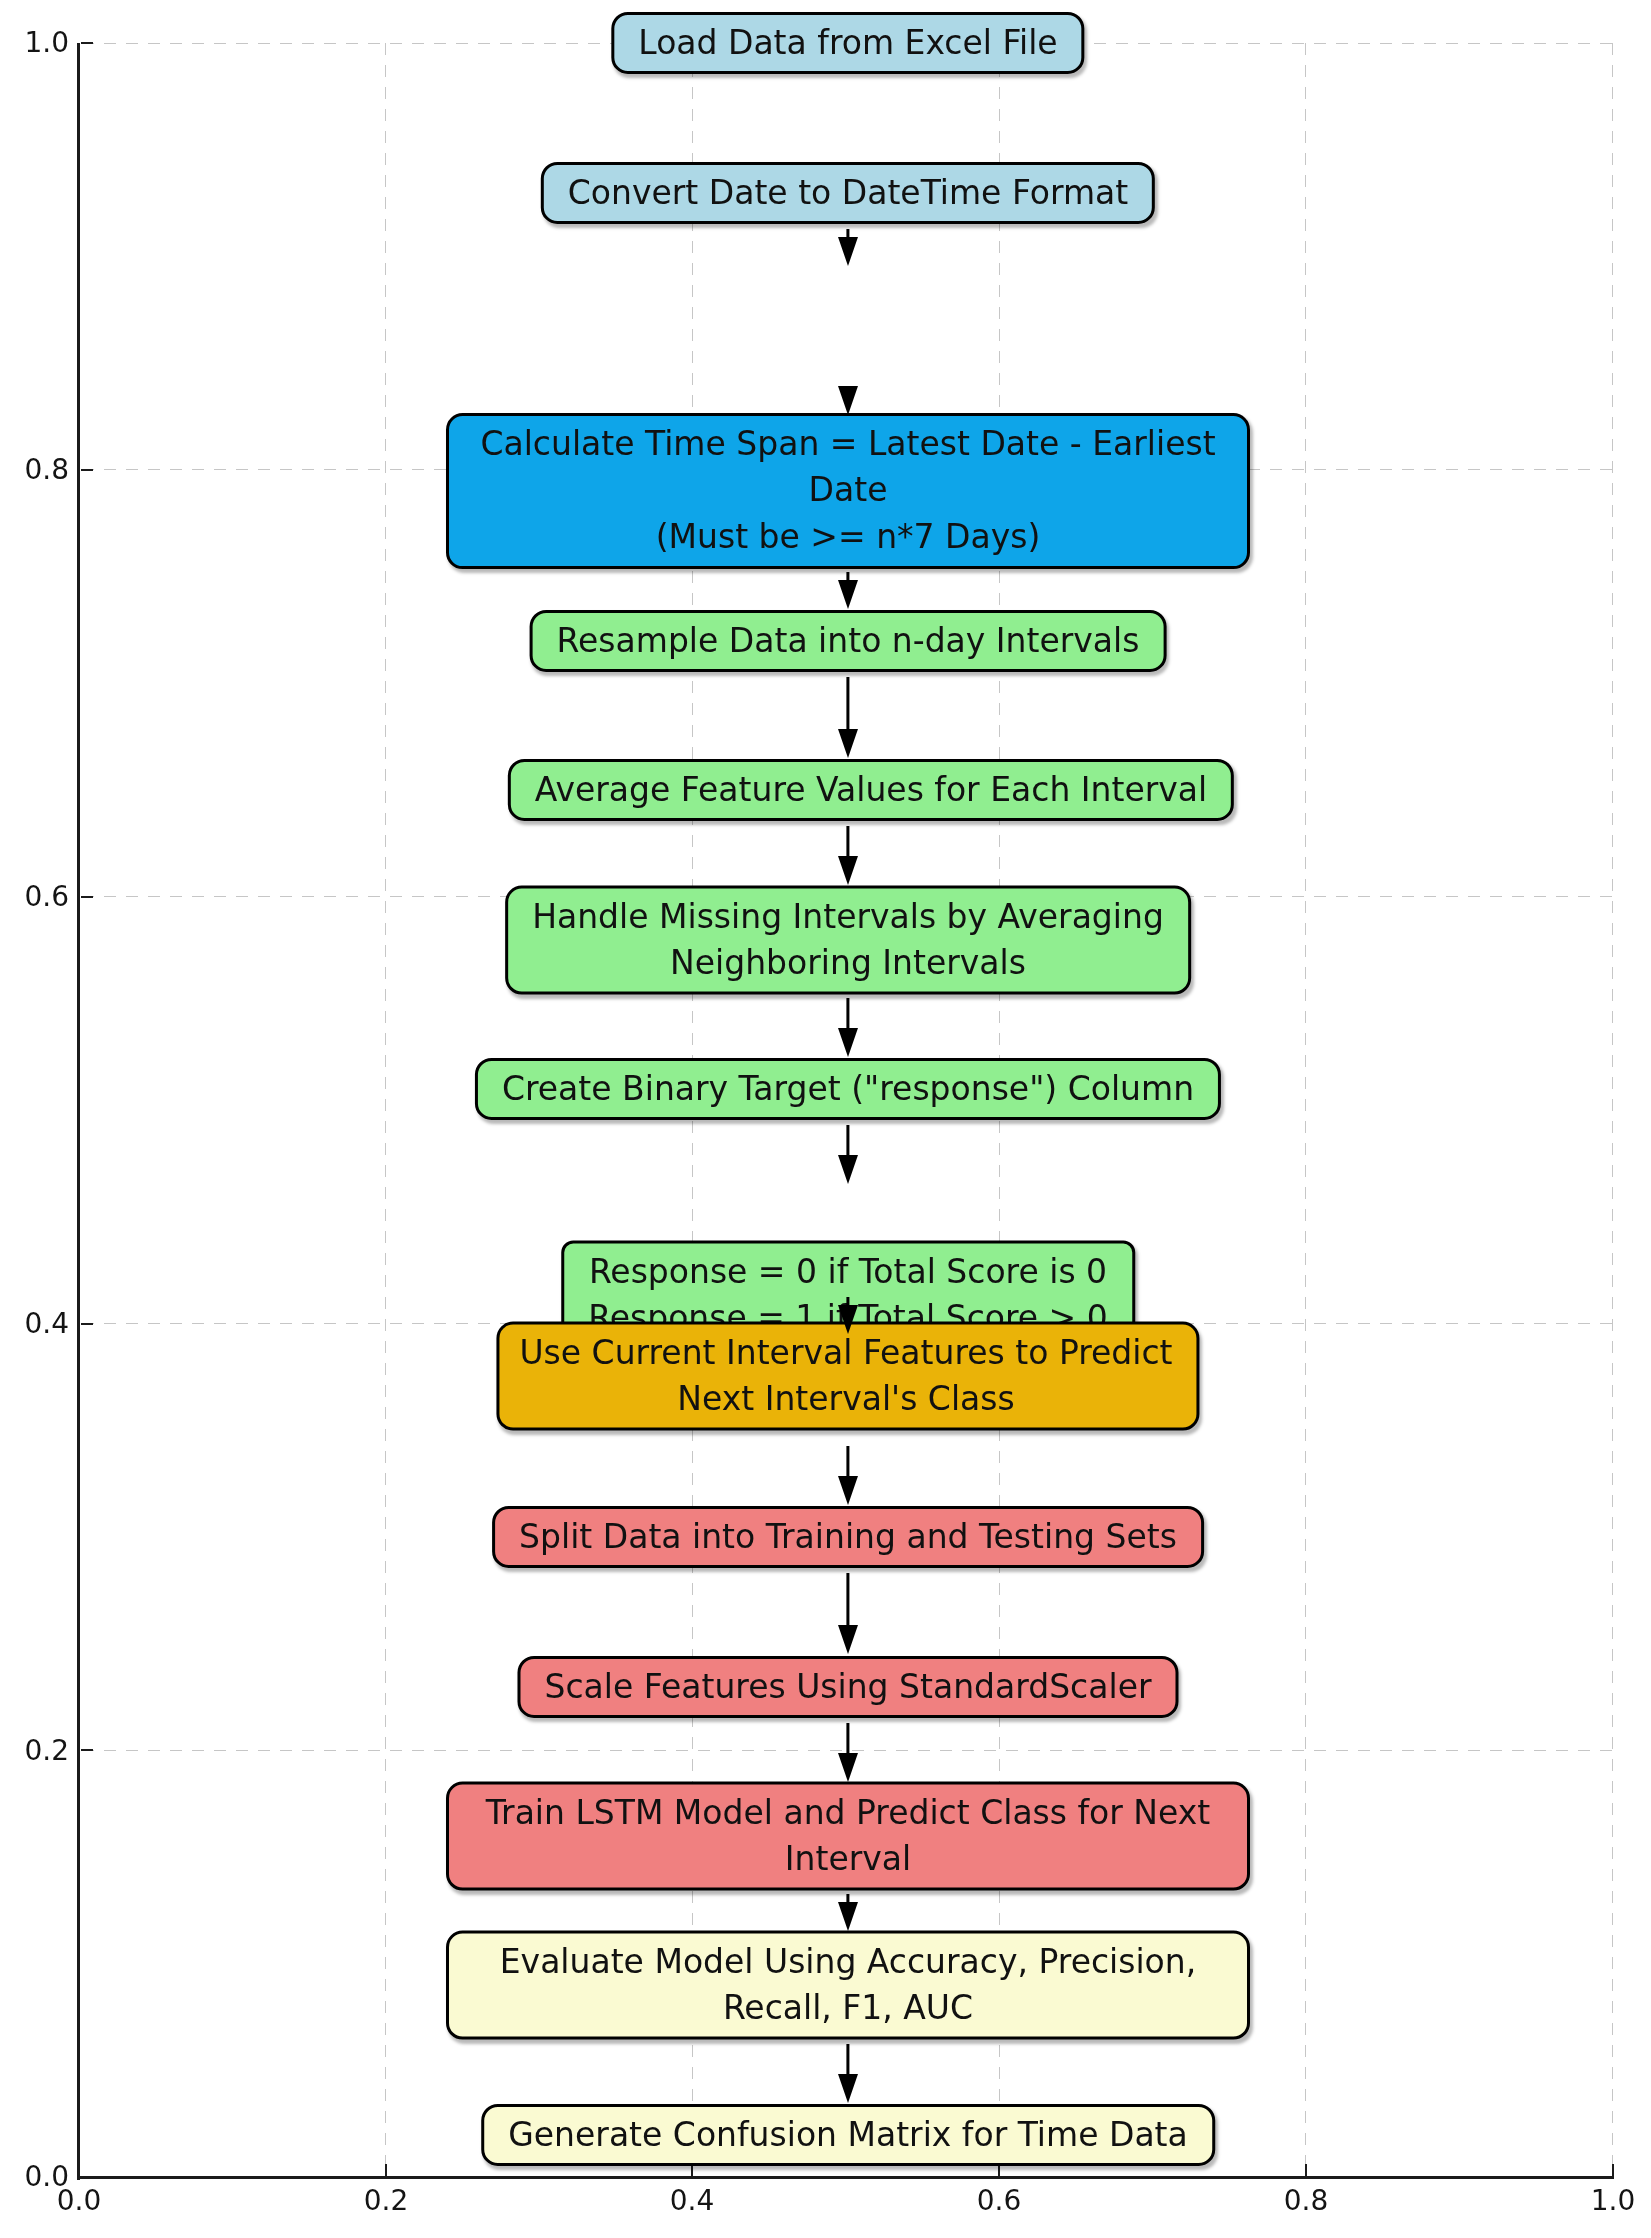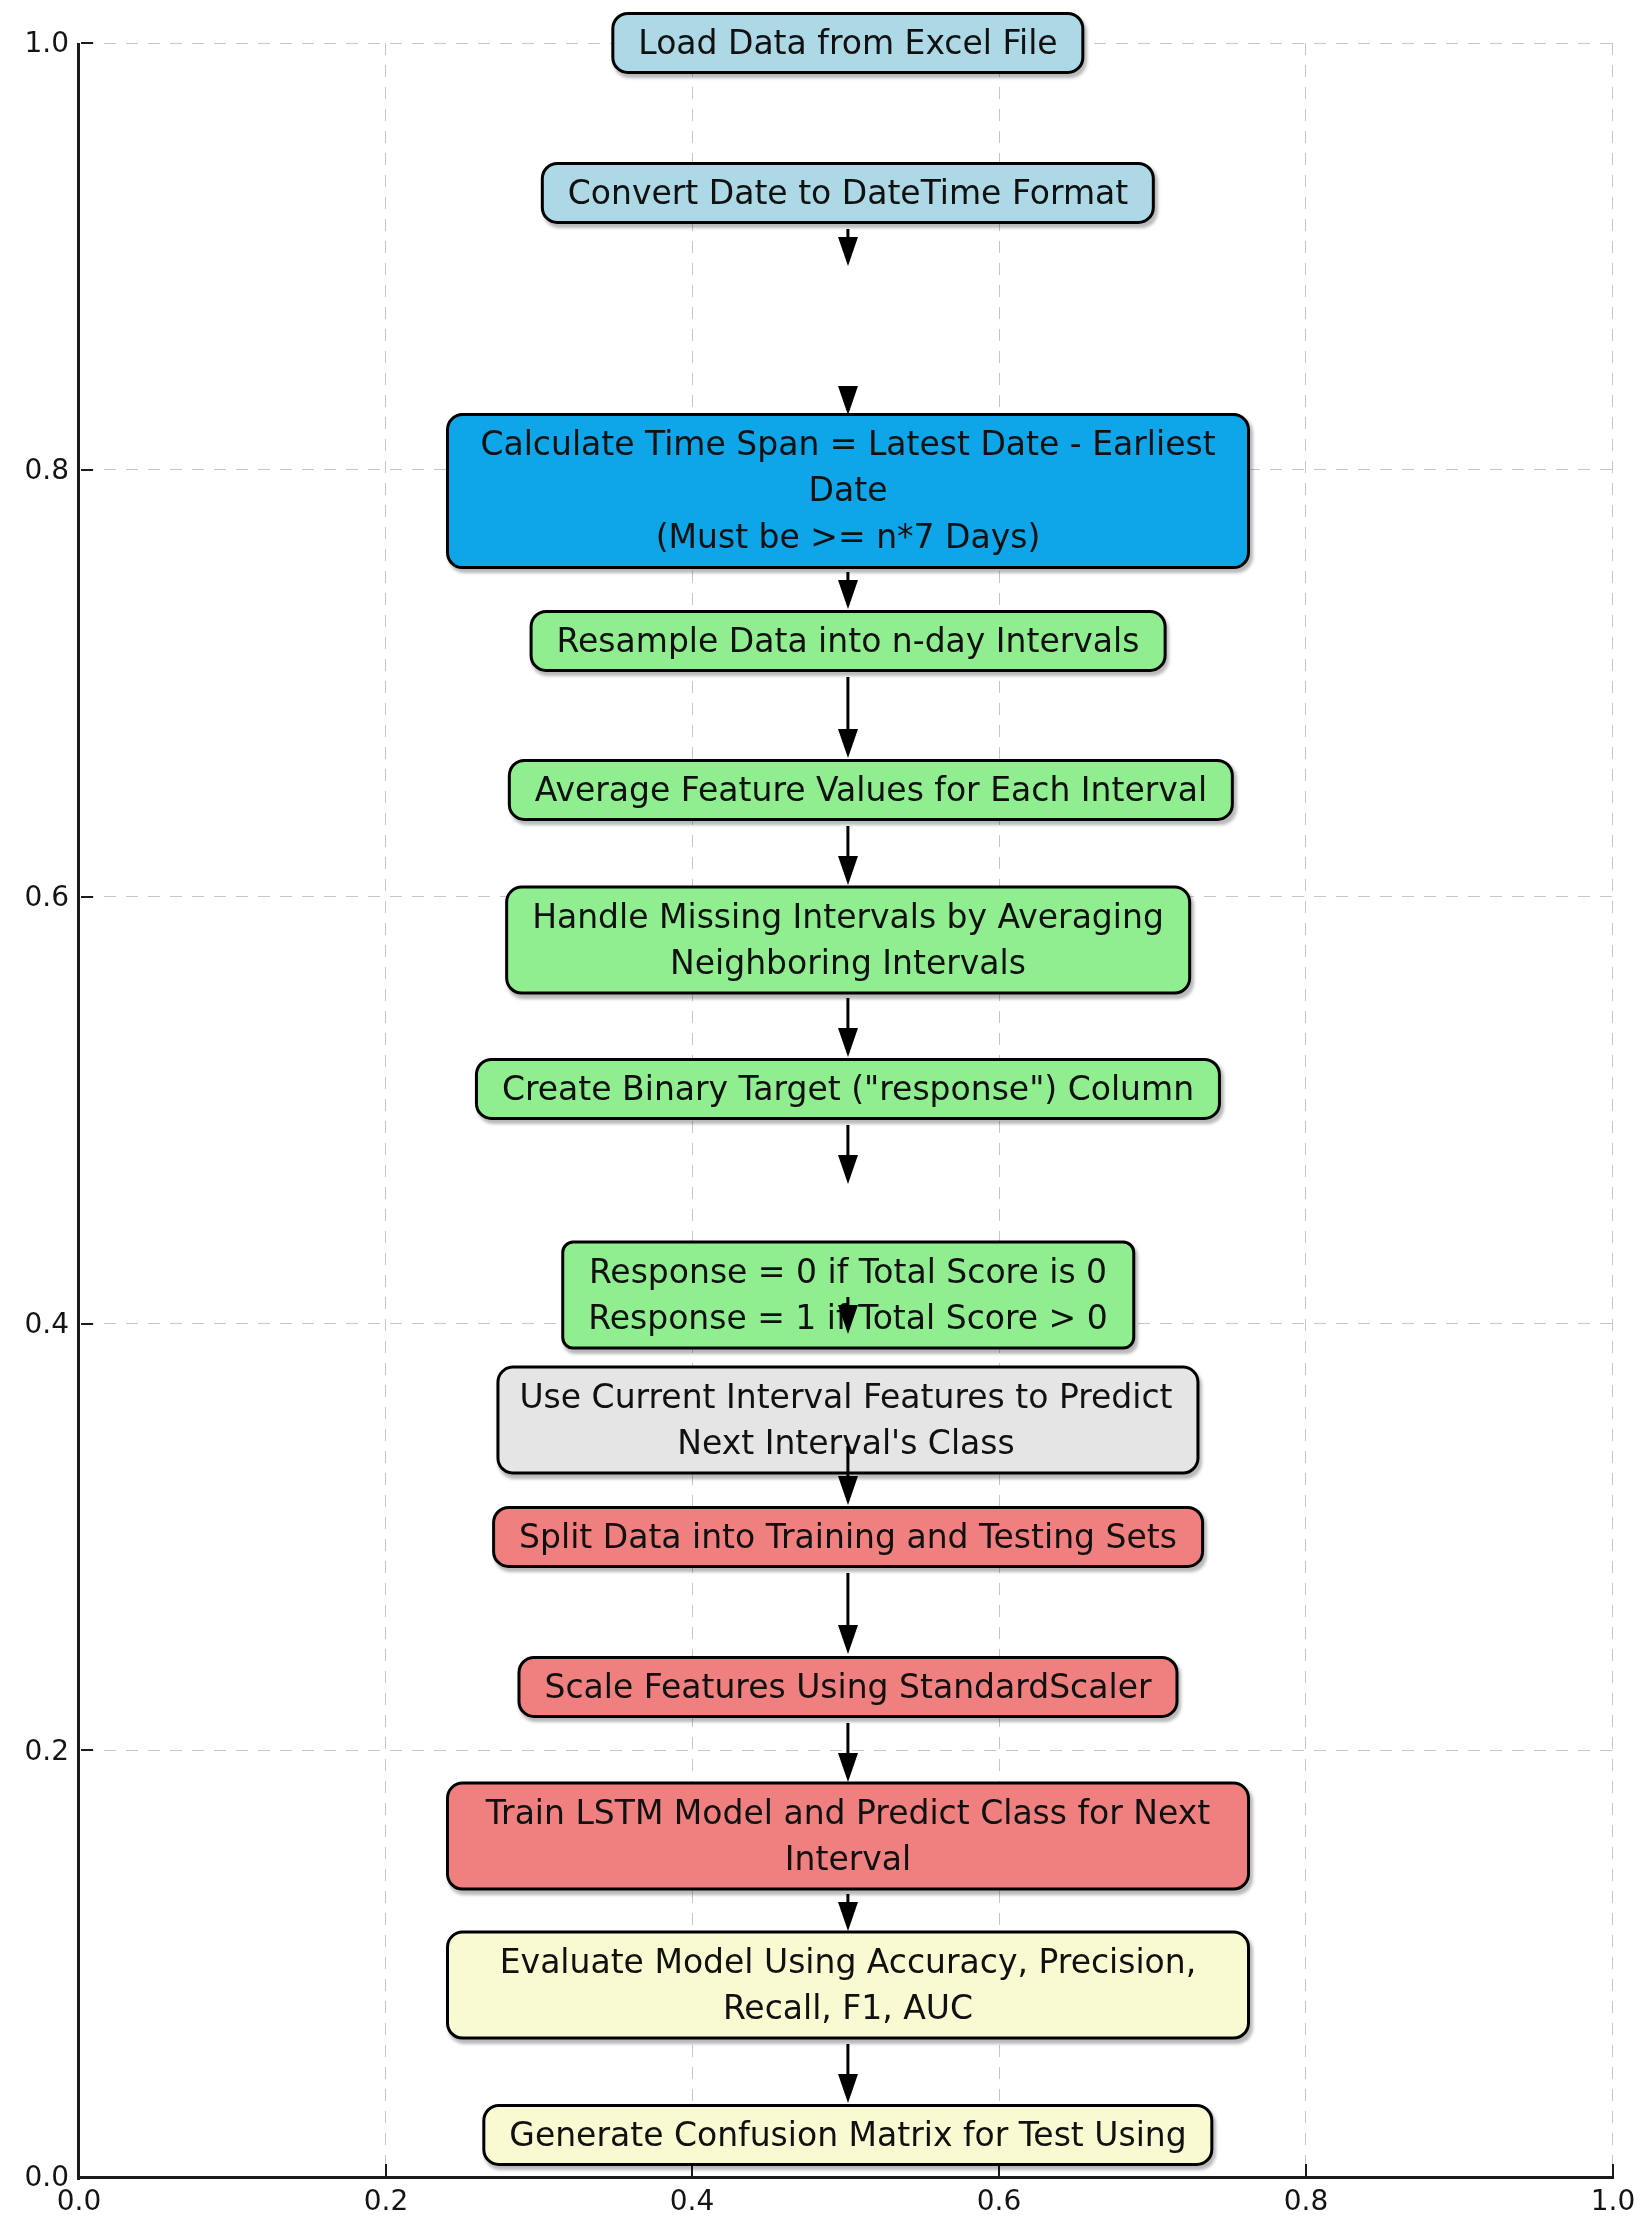--- a/index.html
+++ b/index.html
@@ -95,27 +95,27 @@
     <div class="node" style="left: 848px; top: 193px; background: rgb(173, 216, 230);">Convert Date to DateTime Format</div>
     <div class="node" style="left: 848px; top: 491px; background: #0ea5e9;">Calculate Time Span = Latest Date - Earliest Date
 (Must be &gt;= n*7 Days)</div>
     <div class="node" style="left: 848px; top: 641px; background: rgb(144, 238, 144);">Resample Data into n-day Intervals</div>
     <div class="node" style="left: 848px; top: 790px; background: rgb(144, 238, 144); margin-left: 23px;">Average Feature Values for Each Interval</div>
     <div class="node" style="left: 848px; top: 940px; background: rgb(144, 238, 144);">Handle Missing Intervals by Averaging
 Neighboring Intervals</div>
     <div class="node" style="left: 848px; top: 1089px; background: rgb(144, 238, 144);">Create Binary Target ("response") Column</div>
     <div class="node" style="left: 848px; top: 1295px; background: rgb(144, 238, 144); border-radius: 12px;">Response = 0 if Total Score is 0
 Response = 1 if Total Score &gt; 0</div>
-    <div class="node" style="left: 848px; top: 1420px; background: #e5e5e5; padding-left: 20px;">Use Current Interval Features to Predict
+    <div class="node" style="left: 848px; top: 1376px; background: #eab308; padding-left: 20px;">Use Current Interval Features to Predict
 Next Interval's Class</div>
     <div class="node" style="left: 848px; top: 1537px; background: rgb(240, 128, 128);">Split Data into Training and Testing Sets</div>
     <div class="node" style="left: 848px; top: 1687px; background: rgb(240, 128, 128);">Scale Features Using StandardScaler</div>
     <div class="node" style="left: 848px; top: 1836px; background: rgb(240, 128, 128);">Train LSTM Model and Predict Class for Next Interval</div>
     <div class="node" style="left: 848px; top: 1985px; background: rgb(250, 250, 210);">Evaluate Model Using Accuracy, Precision, Recall, F1, AUC</div>
-    <div class="node" style="left: 848px; top: 2135px; background: rgb(250, 250, 210);">Generate Confusion Matrix for Test Using</div>
+    <div class="node" style="left: 848px; top: 2135px; background: rgb(250, 250, 210);">Generate Confusion Matrix for Time Data</div>
     <div class="arrow-shaft" style="left: 848px; top: 229px; height: 10.4px;"></div>
     <div class="arrow-head" style="left: 848px; top: 237px;"></div>
     <div class="arrow-shaft" style="left: 848px; top: 423px; height: 0px;"></div>
     <div class="arrow-head" style="left: 848px; top: 386px;"></div>
     <div class="arrow-shaft" style="left: 848px; top: 572px; height: 10.4px;"></div>
     <div class="arrow-head" style="left: 848px; top: 580px;"></div>
     <div class="arrow-shaft" style="left: 848px; top: 677px; height: 55px;"></div>
     <div class="arrow-head" style="left: 848px; top: 729px;"></div>
     <div class="arrow-shaft" style="left: 848px; top: 826px; height: 33px;"></div>
     <div class="arrow-head" style="left: 848px; top: 856px;"></div>

